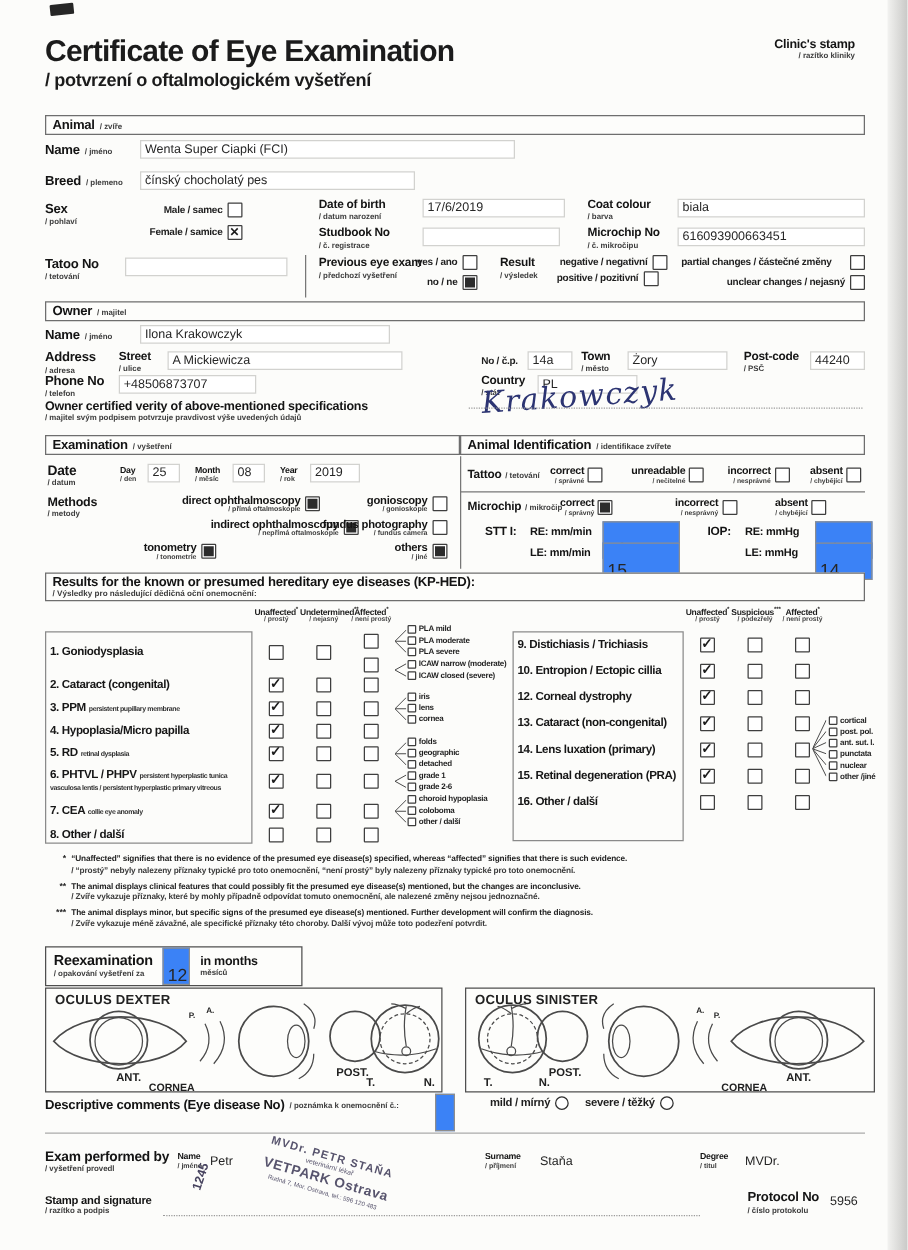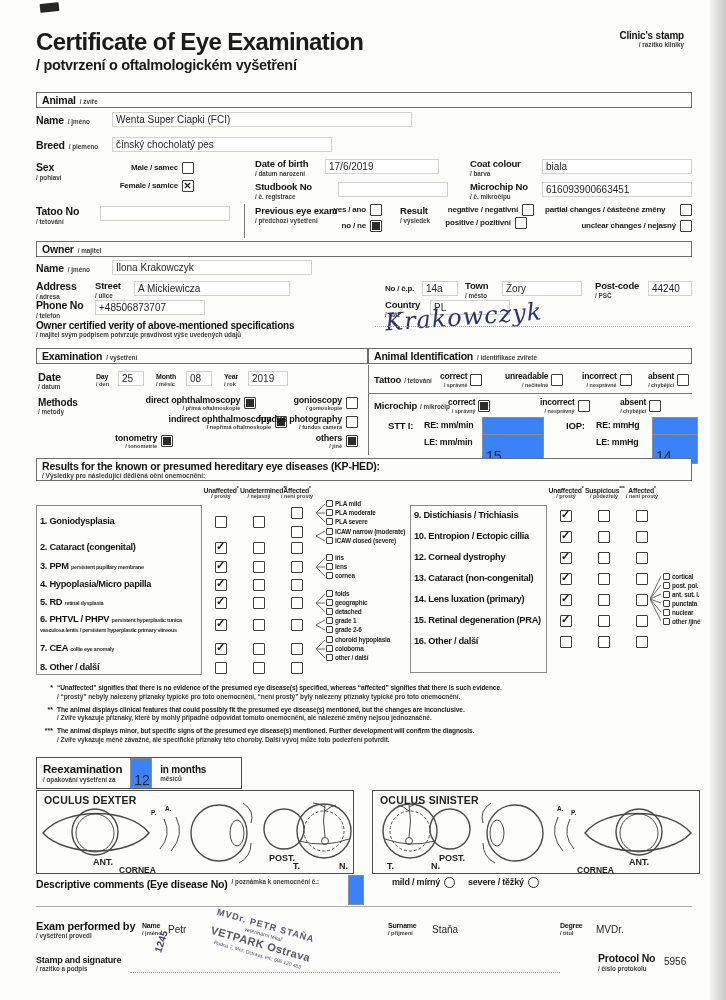--- a/index.html
+++ b/index.html
@@ -106,21 +106,21 @@
   </div>
   <div class="abs opt" style="left:104px;top:180px;width:90px;justify-content:flex-end">
     <span class="ol">Female / samice</span>
     <span class="cb x" data-checked="true"></span>
   </div>
 
   <div class="f2 abs" style="left:255px;top:159px">
     <span class="e" style="font-size:9.5px">Date of birth</span>
     <span class="c">/ datum narození</span>
   </div>
-  <div class="inbox abs" style="left:325px;top:159px;width:114px">17/6/2019</div>
+  <div class="inbox abs" style="left:338px;top:159px;width:114px">17/6/2019</div>
   <div class="f2 abs" style="left:255px;top:182px">
     <span class="e" style="font-size:9.5px">Studbook No</span>
     <span class="c">/ č. registrace</span>
   </div>
   <div class="inbox abs" style="left:338px;top:182px;width:110px"></div>
 
   <div class="f2 abs" style="left:470px;top:159px">
     <span class="e" style="font-size:9.5px">Coat colour</span>
     <span class="c">/ barva</span>
   </div>
@@ -183,21 +183,21 @@
   <div class="inbox abs" style="left:112px;top:260px;width:200px">Ilona Krakowczyk</div>
 
   <div class="f2 abs" style="left:36px;top:281px">
     <span class="e">Address</span>
     <span class="c">/ adresa</span>
   </div>
   <div class="f2 abs" style="left:95px;top:281px">
     <span class="e" style="font-size:9.5px">Street</span>
     <span class="c">/ ulice</span>
   </div>
-  <div class="inbox abs" style="left:134px;top:281px;width:156px">A Mickiewicza</div>
+  <div class="inbox abs" style="left:134px;top:281px;width:188px">A Mickiewicza</div>
   <div class="abs ol" style="left:385px;top:285px">No / č.p.</div>
   <div class="inbox abs" style="left:422px;top:281px;width:36px">14a</div>
   <div class="f2 abs" style="left:465px;top:281px">
     <span class="e" style="font-size:9.5px">Town</span>
     <span class="c">/ město</span>
   </div>
   <div class="inbox abs" style="left:502px;top:281px;width:80px">Żory</div>
   <div class="f2 abs" style="left:595px;top:281px">
     <span class="e" style="font-size:9.5px">Post-code</span>
     <span class="c">/ PSČ</span>
@@ -810,21 +810,21 @@
     </svg>
     <span class="plab" style="left:14px;top:70px">T.</span>
     <span class="plab" style="left:58px;top:70px">N.</span>
     <span class="plab" style="left:66px;top:62px">POST.</span>
     <span class="plab smm" style="left:184px;top:14px">A.</span>
     <span class="plab smm" style="left:198px;top:18px">P.</span>
     <span class="plab" style="left:204px;top:74px;font-size:8.5px">CORNEA</span>
     <span class="plab" style="left:256px;top:66px">ANT.</span>
   </div>
 
-  <div class="abs" style="left:36px;top:878px;display:flex;gap:4px;align-items:flex-start">
+  <div class="abs" style="left:36px;top:878px;display:flex;gap:4px;align-items:center">
     <span class="e" style="font-size:10.5px">Descriptive comments (Eye disease No)</span>
     <span class="c">/ poznámka k onemocnění č.:</span>
   </div>
   <div class="dbox abs" style="left:348px;top:875px;width:16px"></div>
   <div class="abs opt" style="left:392px;top:877px">
     <span class="ol" style="font-size:9px">mild / mírný</span>
     <span class="rad" data-checked="false"></span>
   </div>
   <div class="abs opt" style="left:468px;top:877px">
     <span class="ol" style="font-size:9px">severe / těžký</span>

